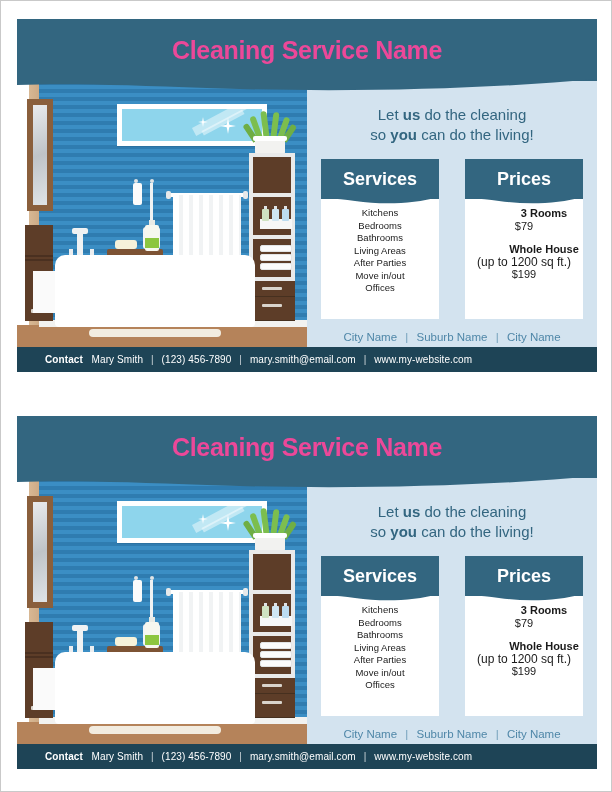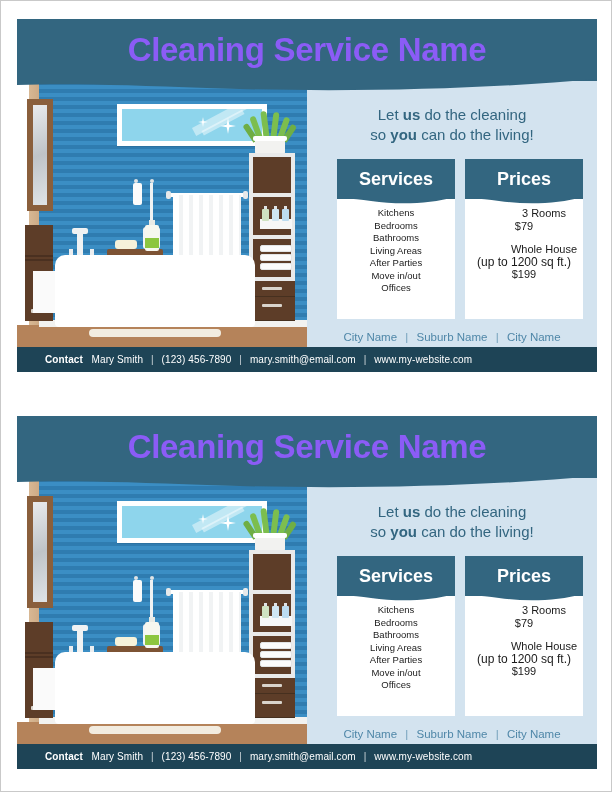--- a/index.html
+++ b/index.html
@@ -34,22 +34,22 @@
     position:absolute;left:0;top:0;width:580px;height:62px;
     background:#336680;
     z-index:6;
   }
   .title-curve{
     position:absolute;left:0;top:56px;width:580px;height:22px;z-index:6;
   }
   .title-text{
     position:absolute;left:0;top:0;width:580px;height:62px;
     display:flex;align-items:center;justify-content:center;
-    color:#8b5cf6;
-    font-size:33px;
+    color:#ec4899;
+    font-size:25px;
     font-weight:bold;
     letter-spacing:-0.3px;
     z-index:7;
   }
 
   
   .illus{
     position:absolute;left:0;top:58px;width:290px;height:270px;
     overflow:hidden;
     background:#2f7fb5;
@@ -197,34 +197,34 @@
   }
   .tagline{
     position:absolute;left:290px;top:86px;width:290px;
     text-align:center;color:#336680;font-size:15px;line-height:20px;
     z-index:5;
   }
   .tagline b{font-weight:bold;}
 
   .cards{position:absolute;left:290px;top:140px;width:290px;height:162px;z-index:5;}
   .card{position:absolute;top:0;width:118px;background:#ffffff;height:160px;}
-  .card.services{left:30px;}
+  .card.services{left:14px;}
   .card.prices{left:158px;}
   .card .caphead{
     position:absolute;left:0;top:0;width:118px;height:40px;background:#336680;
     color:#ffffff;font-size:18px;font-weight:bold;
     display:flex;align-items:center;justify-content:center;
   }
   .card .capwave{position:absolute;left:0;top:34px;width:118px;height:12px;}
   .card .body{
     position:absolute;left:0;top:48px;width:118px;
     text-align:center;color:#1a1a1a;font-size:9.5px;line-height:12.5px;
   }
   .price-line{font-size:11px;}
-  .price-line.bold{font-weight:normal;margin-left:40px;}
+  .price-line.bold{font-weight:bold;margin-left:40px;}
   .price-note{font-size:12px;}
   .price-gap{height:11px;}
 
   .cities{
     position:absolute;left:290px;top:312px;width:290px;
     text-align:center;color:#4f87a8;font-size:11.5px;
     z-index:5;
   }
 
   

